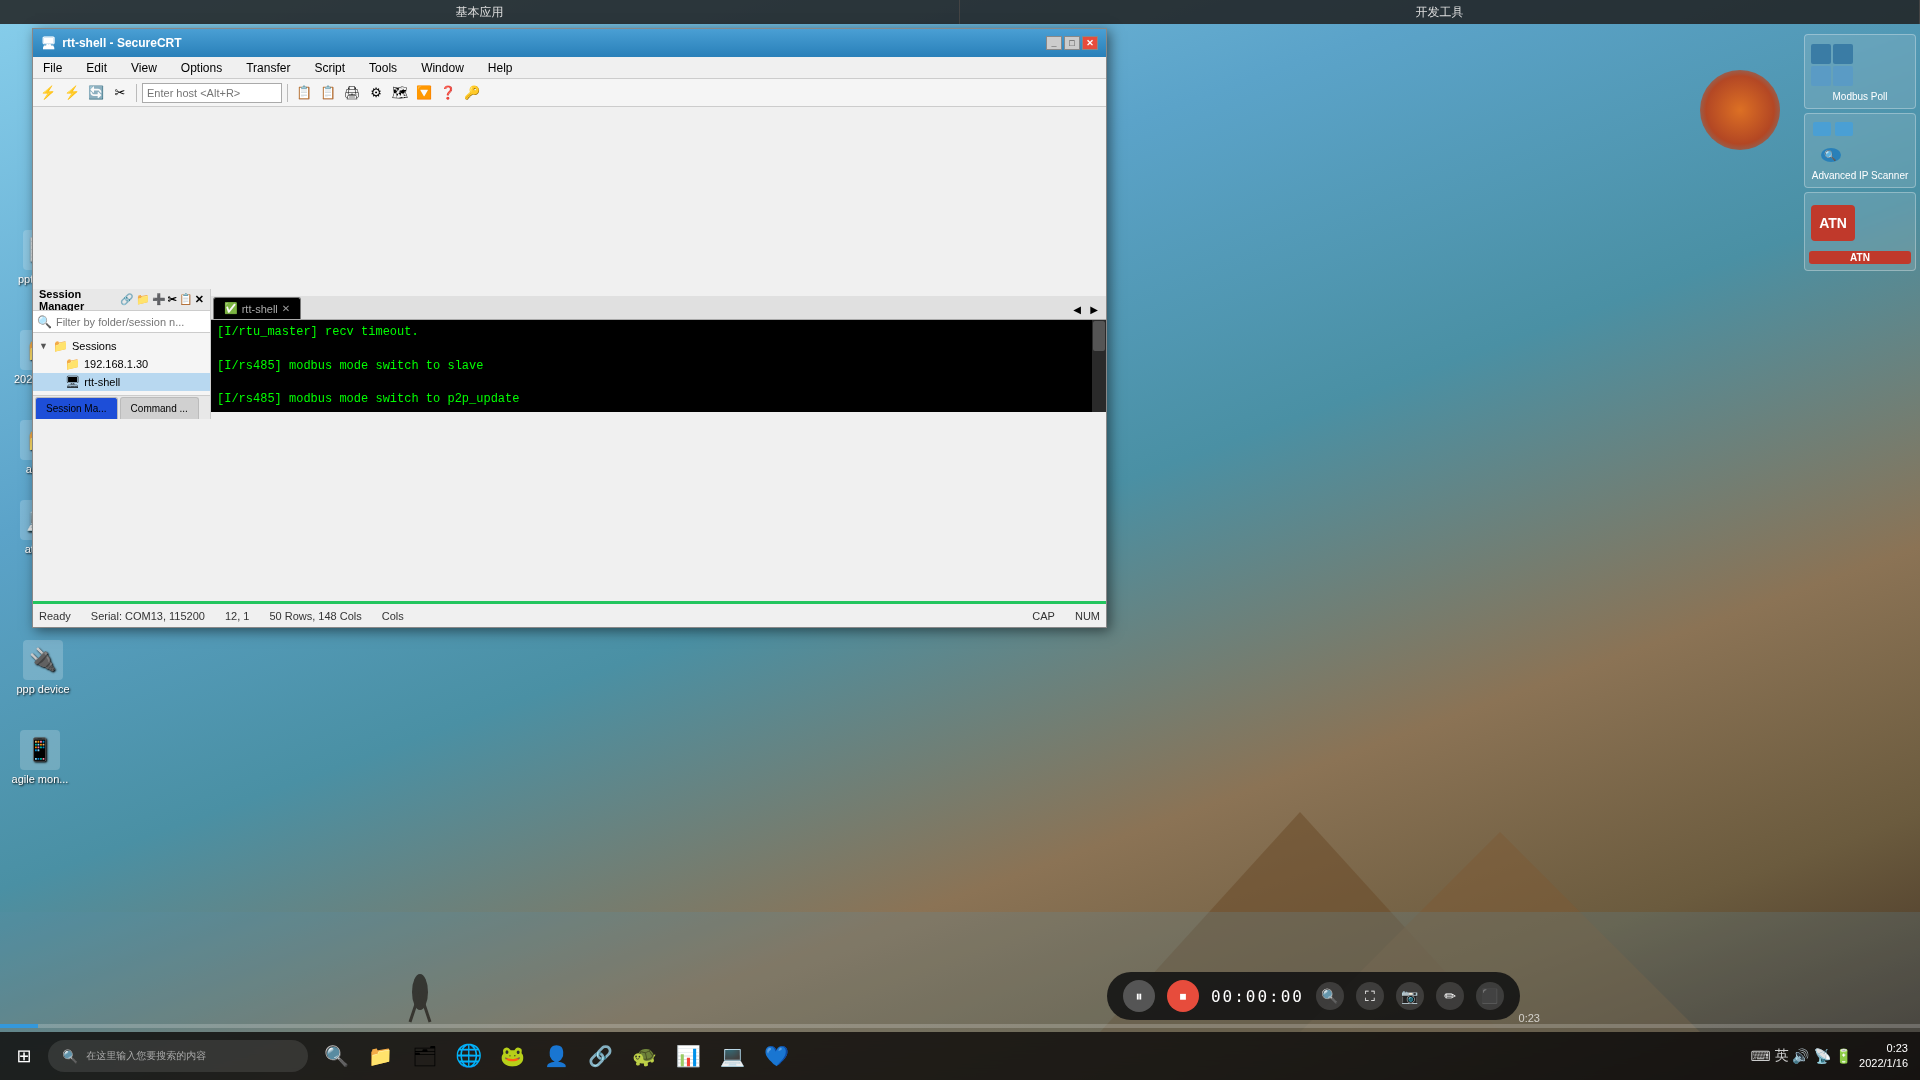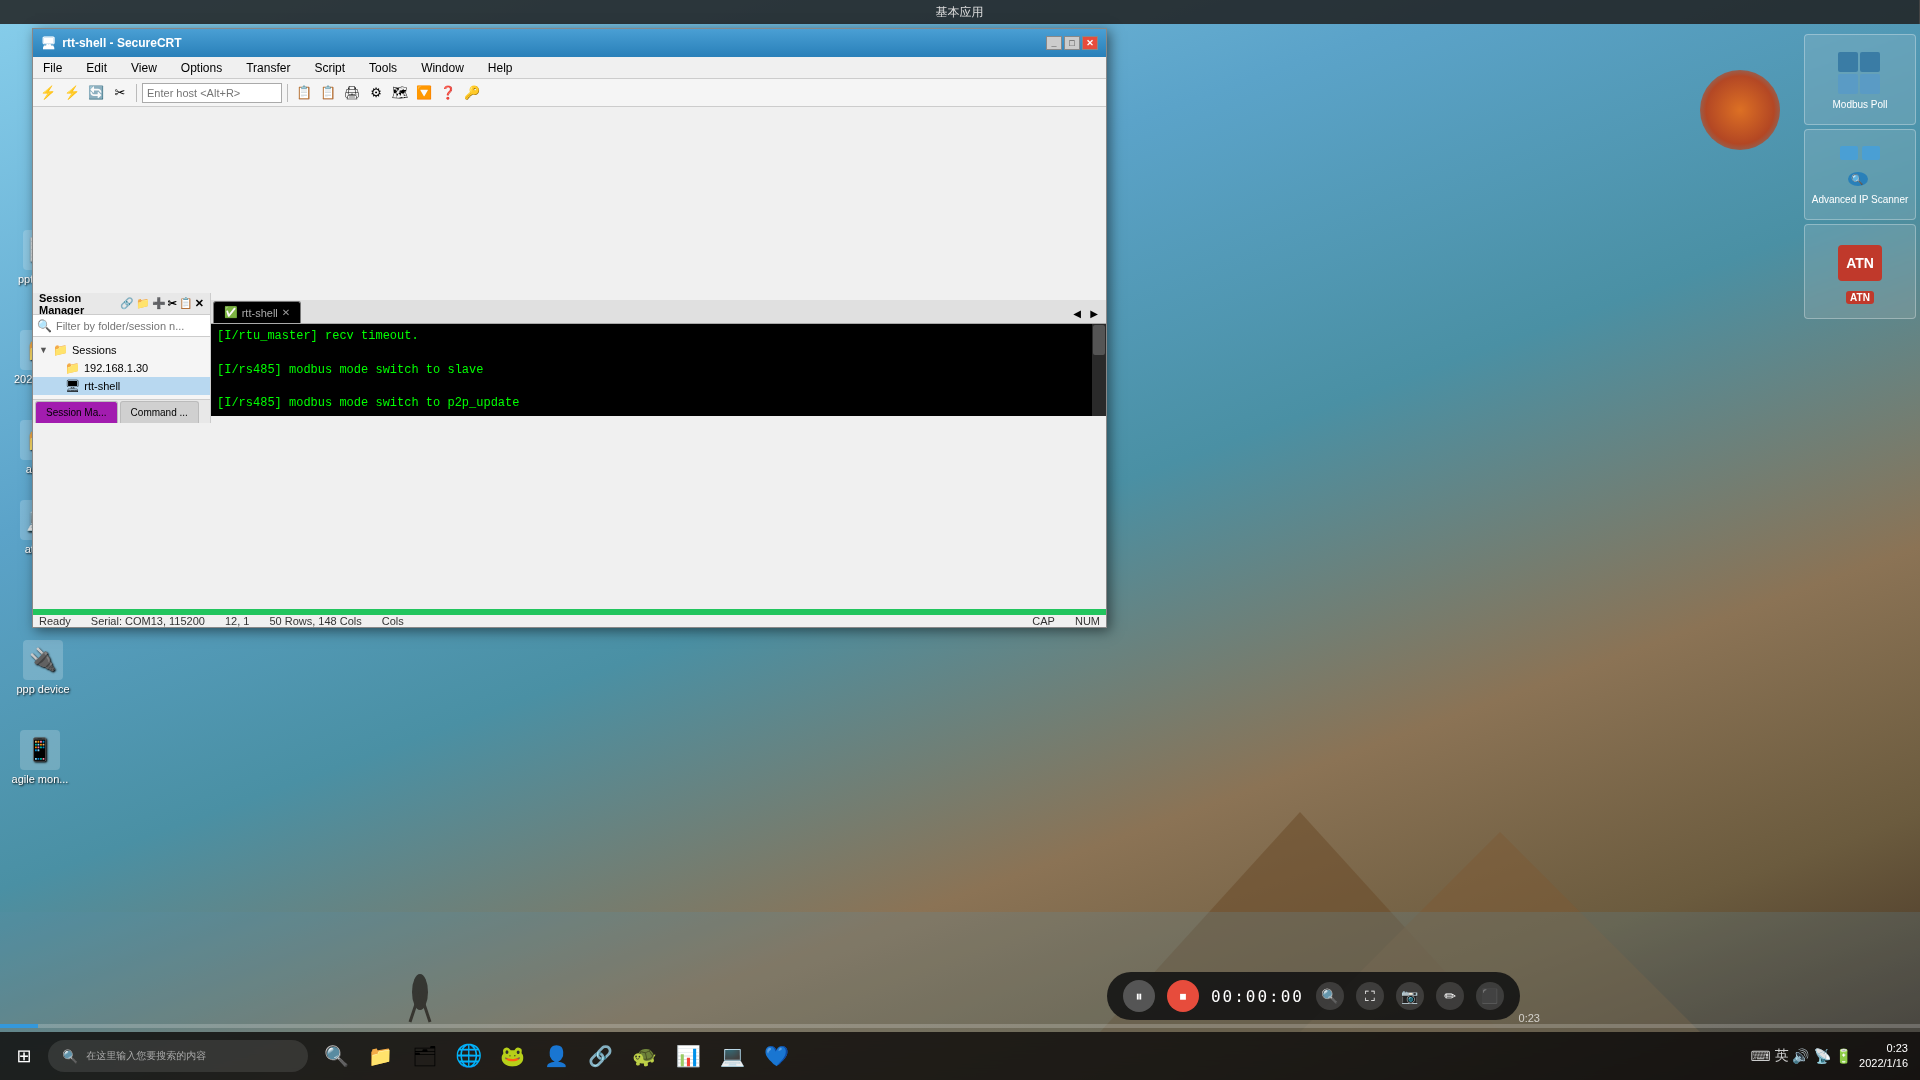--- a/index.html
+++ b/index.html
@@ -78,25 +78,24 @@
       background: transparent;
       display: flex;
       flex-direction: column;
       gap: 4px;
       padding: 4px;
       z-index: 50;
     }
     .sidebar-icon {
       display: flex;
       flex-direction: column;
-      align-items: center;
       background: rgba(220,220,220,0.15);
       border: 1px solid rgba(255,255,255,0.3);
       border-radius: 4px;
-      padding: 14px 4px;
+      padding: 6px 4px;
       cursor: pointer;
       color: white;
       font-size: 10px;
       text-align: center;
       backdrop-filter: blur(2px);
     }
     .sidebar-icon .icon-box {
       width: 48px;
       height: 48px;
       display: flex;
@@ -395,27 +394,27 @@
       background: #d0d0d0;
       border: 1px solid #bbb;
       border-bottom: none;
       cursor: pointer;
       font-size: 10px;
       display: flex;
       align-items: center;
       border-radius: 3px 3px 0 0;
       margin-left: 2px;
     }
-    .bottom-tab.active { background: #a21caf; }
+    .bottom-tab.active { background: #1d4ed8; }
 
     
     .status-bar {
-      height: 18px;
+      height: 26px;
       background: #f0f0f0;
-      border-top: 6px solid #22c55e;
+      border-top: 3px solid #22c55e;
       display: flex;
       align-items: center;
       padding: 0 6px;
       font-size: 11px;
       gap: 20px;
     }
     .status-item {
       color: #333;
     }
 
@@ -600,20 +599,21 @@
 
     <rect x="0" y="180" width="1920" height="120" fill="#5b8fa8" opacity="0.3"></rect>
 
     <ellipse cx="420" cy="260" rx="8" ry="18" fill="#1a1a1a"></ellipse>
     <line x1="420" y1="260" x2="410" y2="290" stroke="#1a1a1a" stroke-width="3"></line>
     <line x1="420" y1="260" x2="430" y2="290" stroke="#1a1a1a" stroke-width="3"></line>
   </svg>
 
   <div class="taskbar-top">
     <div class="taskbar-top-item">基本应用</div>
+    <div class="taskbar-top-item">开发工具</div>
   </div>
 
   <div class="desktop-icon" style="top:230px;left:8px;">
     <div class="icon-img" style="background:rgba(255,255,255,0.2);">📊</div>
     <span>ppt device</span>
   </div>
   <div class="desktop-icon" style="top:330px;left:5px;">
     <div class="icon-img" style="background:rgba(255,255,255,0.2);">📁</div>
     <span>2021 2021</span>
   </div>

